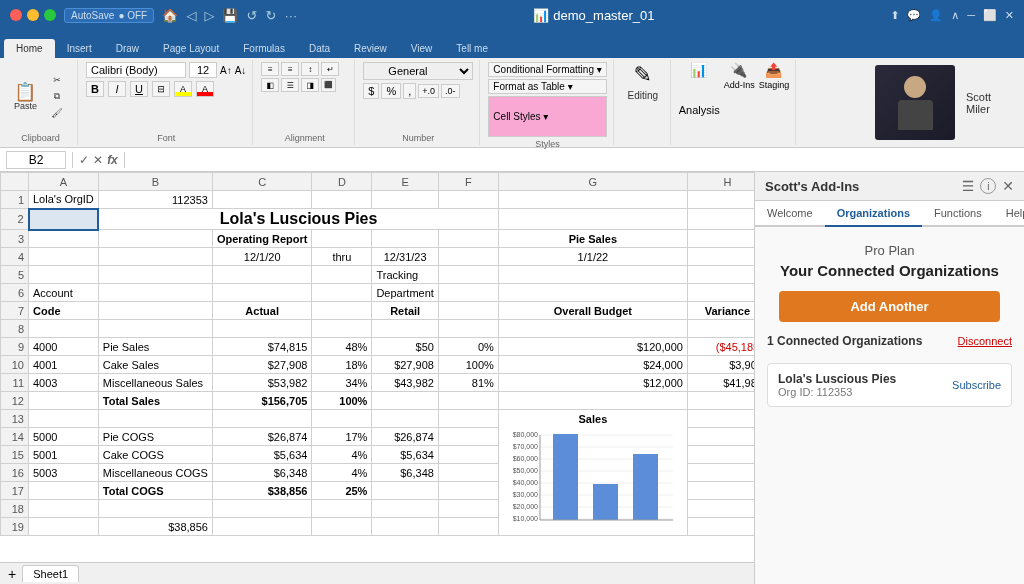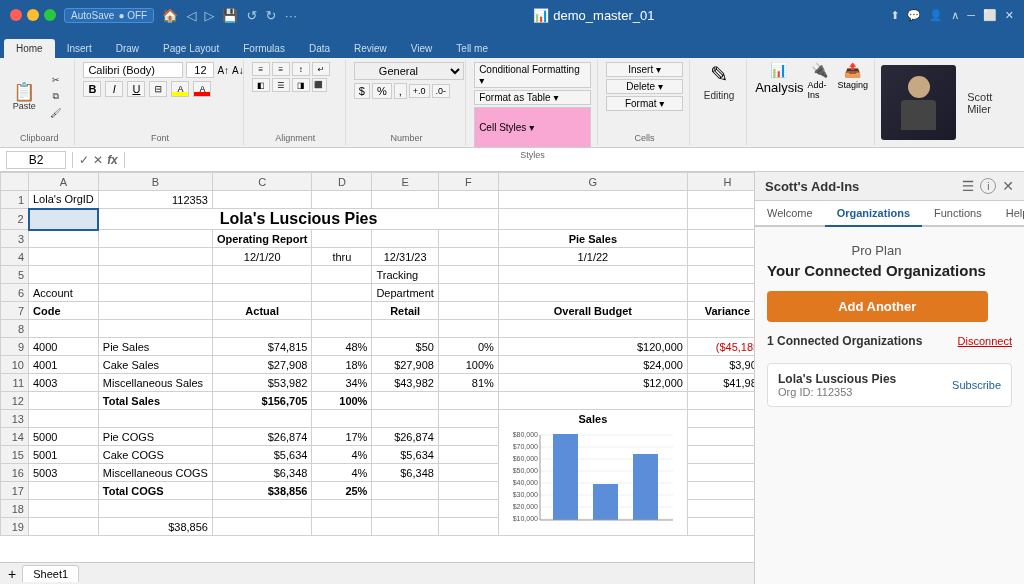--- a/index.html
+++ b/index.html
@@ -213,21 +213,21 @@
       border-bottom: 2px solid #1f5c99;
       font-weight: 600;
     }
 
     .side-panel-content {
       flex: 1;
       padding: 16px 12px 12px;
       overflow-y: auto;
       display: flex;
       flex-direction: column;
-      align-items: flex-start;
+      align-items: center;
       gap: 12px;
     }
 
     .pro-plan-section { text-align: center; }
     .pro-plan-label { font-size: 13px; color: #555; margin-bottom: 4px; }
     .pro-plan-title { font-size: 15px; font-weight: 700; color: #222; }
 
     .add-another-btn {
       background: #e07820;
       color: white;
@@ -400,42 +400,34 @@
 
   <div class="ribbon-group" style="min-width:130px;">
     <div style="display:flex;flex-direction:column;gap:2px;width:100%;font-size:10px;">
       <button style="border:1px solid #ccc;background:#f5f5f5;padding:1px 4px;cursor:pointer;text-align:left;font-size:10px;">Conditional Formatting ▾</button>
       <button style="border:1px solid #ccc;background:#f5f5f5;padding:1px 4px;cursor:pointer;text-align:left;font-size:10px;">Format as Table ▾</button>
       <button style="border:1px solid #ccc;background:#f9a8d4;padding:14px 4px;cursor:pointer;text-align:left;font-size:10px;">Cell Styles ▾</button>
     </div>
     <div class="ribbon-group-label">Styles</div>
   </div>
 
-  <div class="ribbon-group" style="min-width:90px;">
-    <div style="display:flex;flex-direction:column;gap:2px;width:100%;font-size:10px;">
-      <button style="border:1px solid #ccc;background:#f5f5f5;padding:1px 6px;cursor:pointer;font-size:10px;">Insert ▾</button>
-      <button style="border:1px solid #ccc;background:#f5f5f5;padding:1px 6px;cursor:pointer;font-size:10px;">Delete ▾</button>
-      <button style="border:1px solid #ccc;background:#f5f5f5;padding:1px 6px;cursor:pointer;font-size:10px;">Format ▾</button>
-    </div>
-    <div class="ribbon-group-label">Cells</div>
-  </div>
 
   <div class="ribbon-group" style="min-width:55px;">
     <div style="display:flex;flex-direction:column;align-items:center;gap:2px;">
       <span style="font-size:22px;">✎</span>
       <span style="font-size:10px;color:#333;">Editing</span>
     </div>
     <div class="ribbon-group-label"></div>
   </div>
 
   <div class="ribbon-group" style="min-width:100px;">
     <div style="display:flex;gap:4px;align-items:flex-start;">
       <div style="display:flex;flex-direction:column;align-items:center;gap:2px;">
         <span style="font-size:14px;">📊</span>
-        <span style="font-size:13px;">Analysis</span>
+        <span style="font-size:11px;margin-top:24px;">Analysis</span>
       </div>
       <div style="display:flex;flex-direction:column;align-items:center;gap:2px;">
         <span style="font-size:14px;">🔌</span>
         <span style="font-size:9px;">Add-Ins</span>
       </div>
       <div style="display:flex;flex-direction:column;align-items:center;gap:2px;">
         <span style="font-size:14px;">📤</span>
         <span style="font-size:9px;">Staging</span>
       </div>
     </div>

